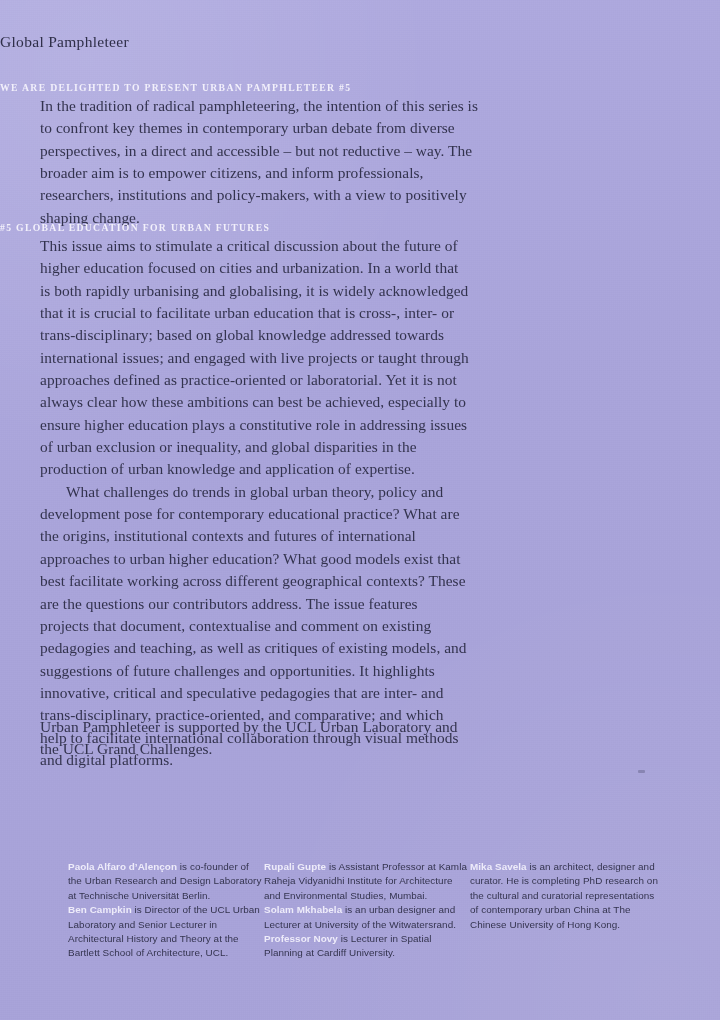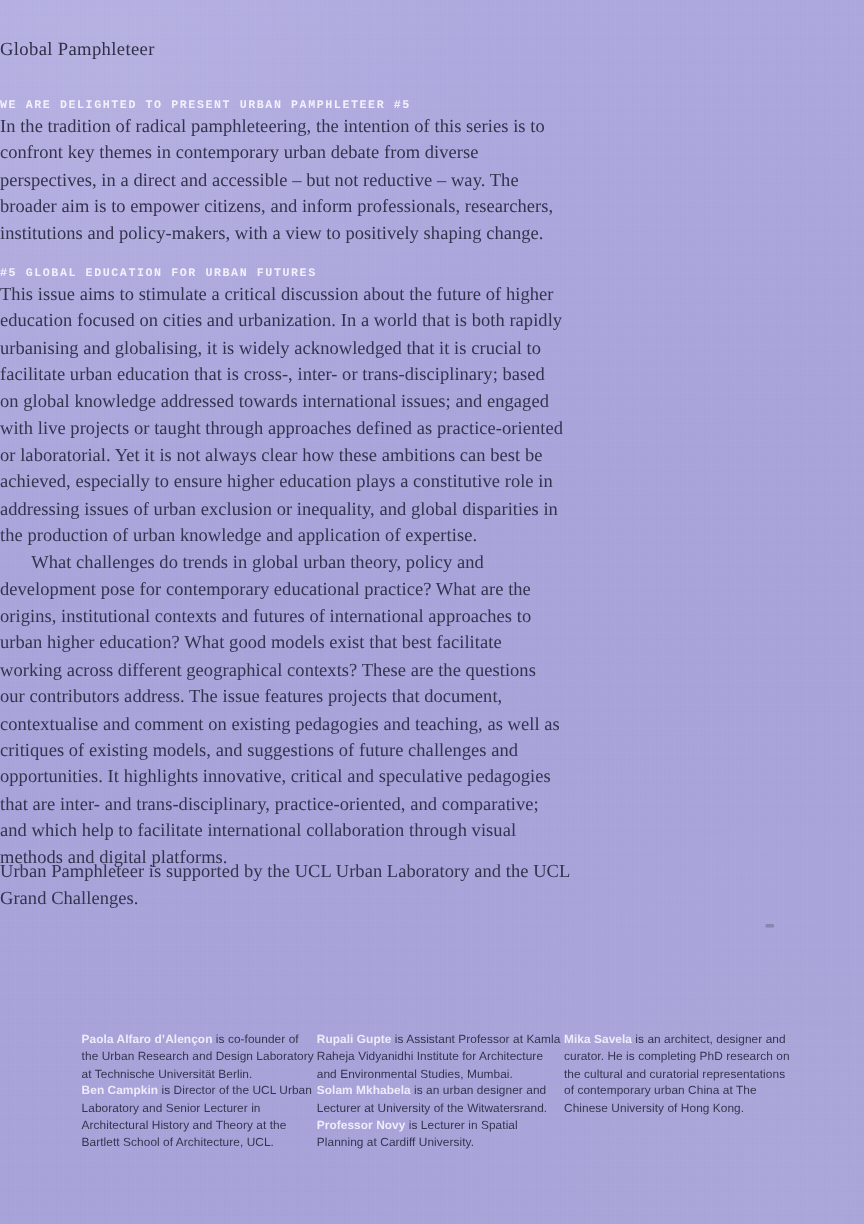--- a/index.html
+++ b/index.html
@@ -41,37 +41,38 @@
     font-family: "Liberation Serif", serif;
     font-size: 15.5px;
     color: #2f2f49;
     letter-spacing: 0.3px;
     position: absolute;
     left: 0;
     top: 33px;
   }
 
   .section-head {
-    font-family: Liberation Mono, monospace;
+    font-family: Liberation Serif, serif;
     font-size: 9.7px;
     font-weight: bold;
     letter-spacing: 1.32px;
     color: #f2f0fb;
     text-transform: uppercase;
     margin: 0 0 2px 0;
     white-space: nowrap;
   }
 
   .body-text {
     font-family: "Liberation Serif", serif;
     font-size: 15.4px;
     line-height: 22.35px;
     color: #33334e;
     margin: 0;
     letter-spacing: 0.05px;
+    padding-left: 40px;
   }
   .body-text .indent { display: inline-block; width: 26px; }
 
   .block-intro { position: absolute; left: 0; top: 82px; width: 478px; }
   .block-issue { position: absolute; left: 0; top: 222px; width: 470px; }
   .block-support { position: absolute; left: 0; top: 716px; width: 480px; }
   .block-editors { position: absolute; left: 0; top: 766px; width: 440px; }
 
   .bios {
     position: absolute;

